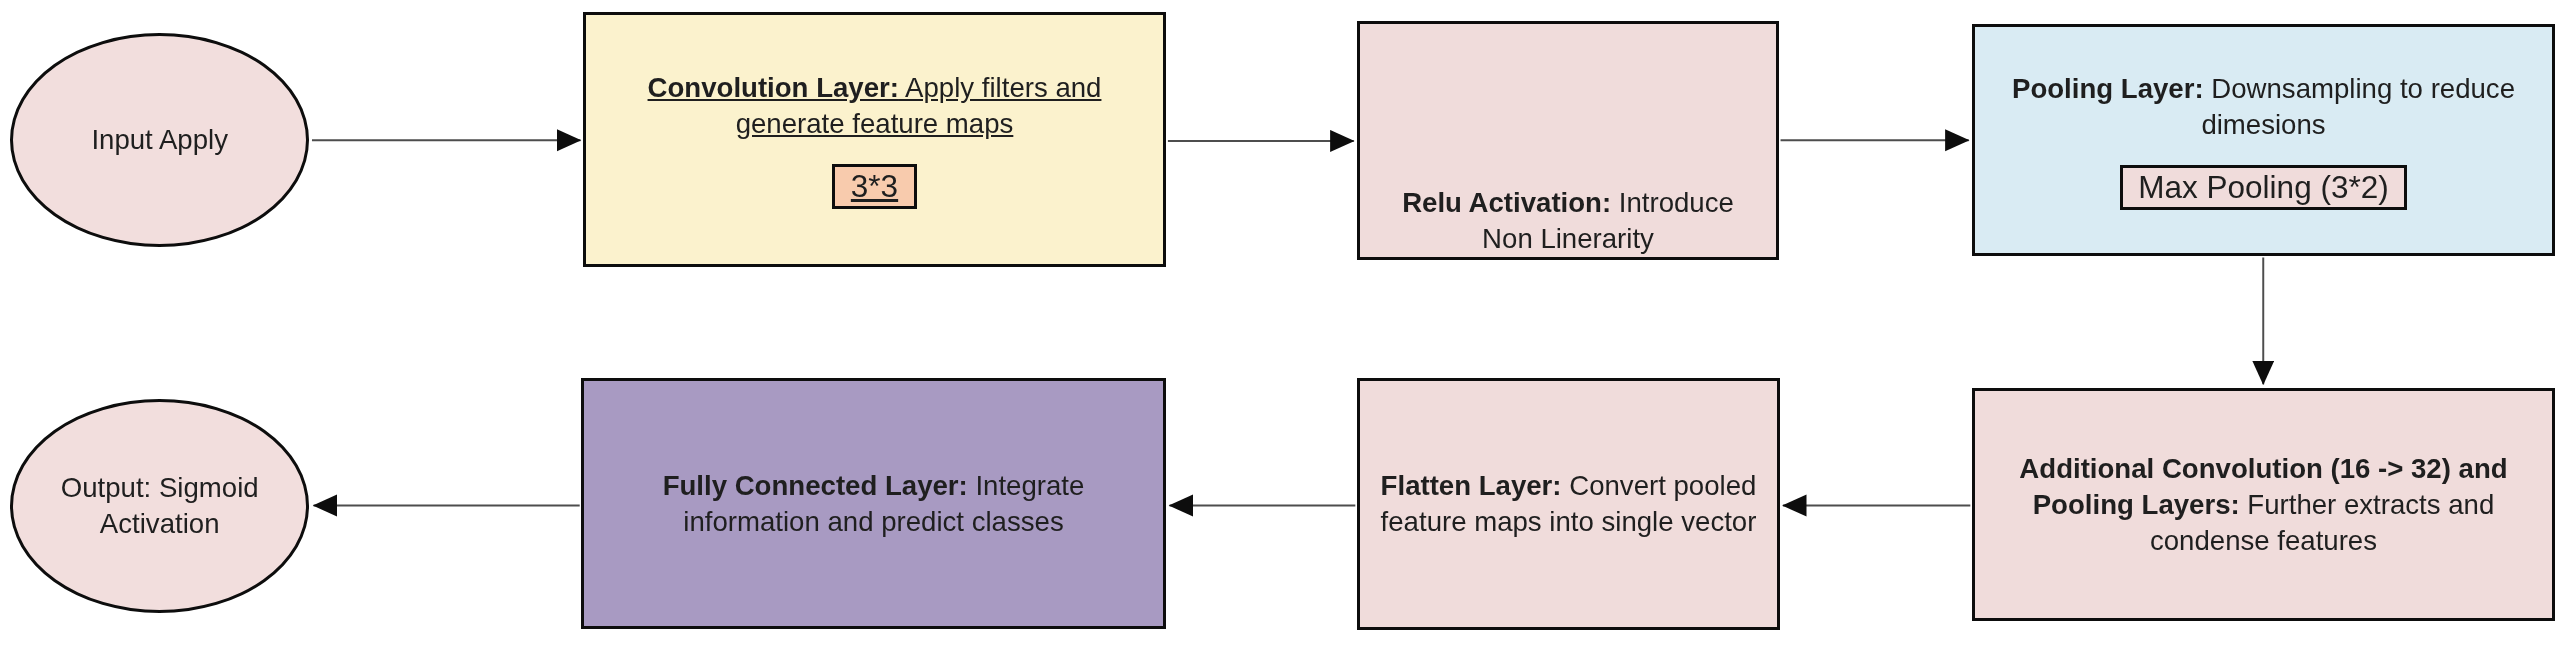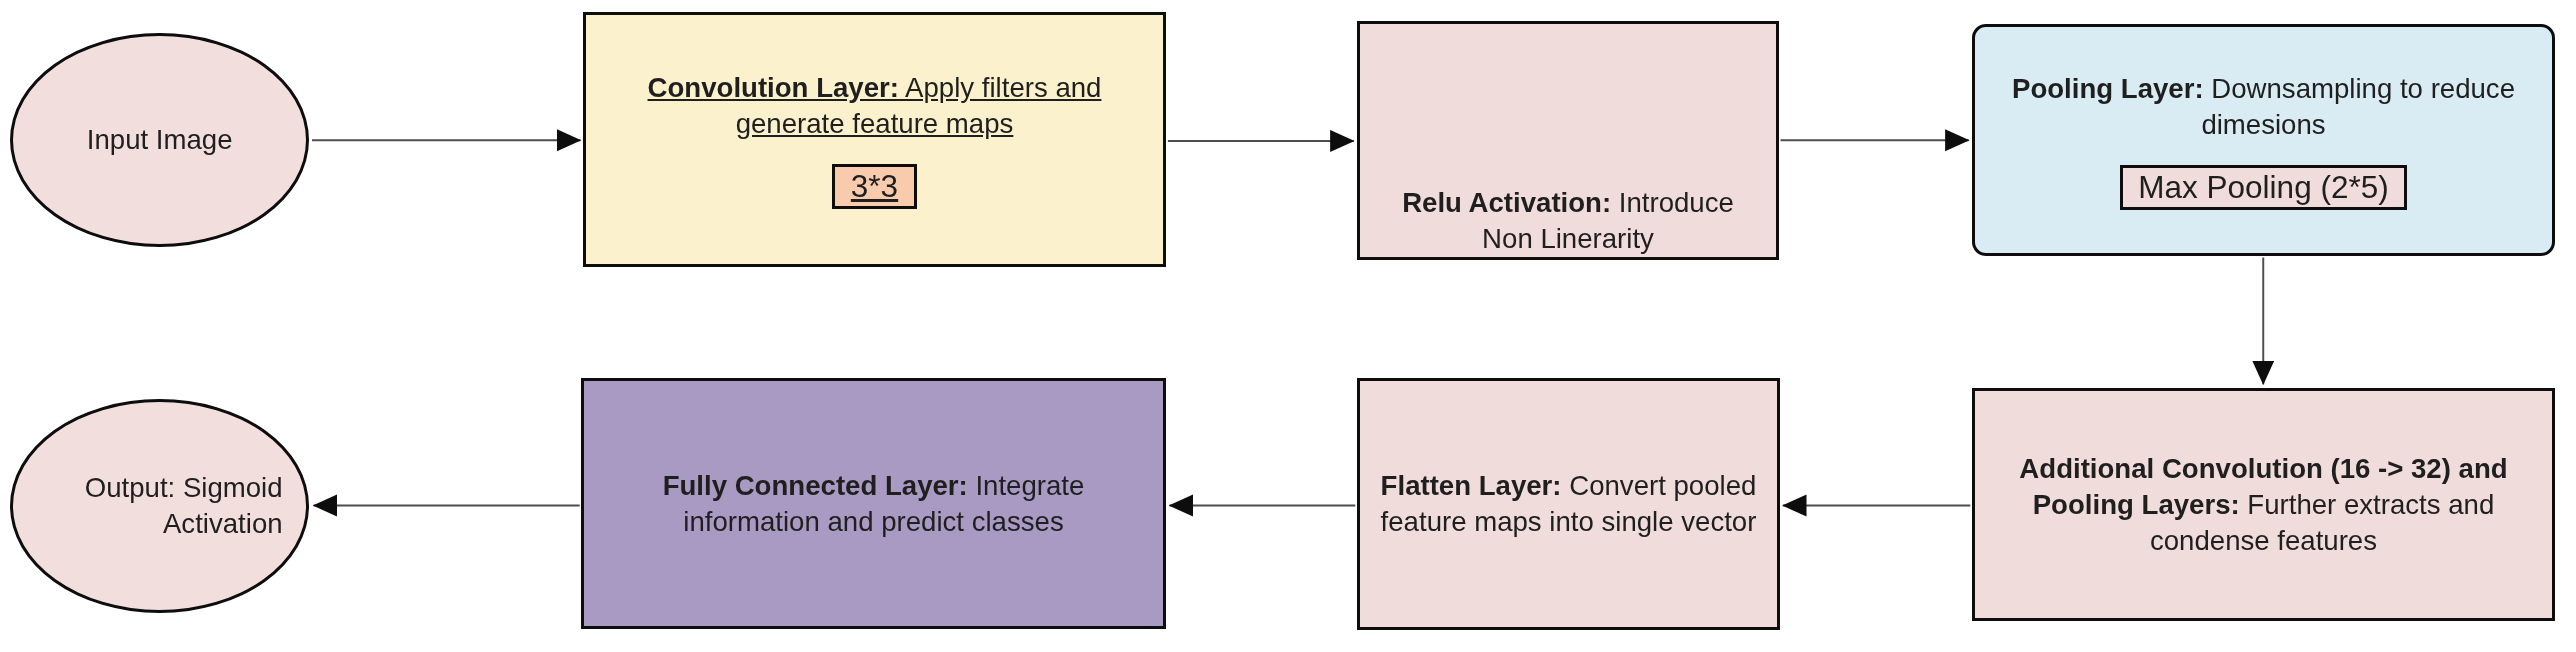--- a/index.html
+++ b/index.html
@@ -21,25 +21,25 @@
   .ellipse{border:3.9px solid var(--border); border-radius:50%;}
   .node b{font-weight:bold;}
   .badge{
     box-sizing:border-box; border:3.2px solid var(--border); margin-top:22px;
     padding:0.8px 15.8px; font-size:31.5px; line-height:38px; white-space:nowrap;
   }
   
   .n-input   {left:10.2px;   top:33px;  width:299px; height:214px; background:var(--ellipse-fill); padding:0 23.6px;}
   .n-conv    {left:583px;  top:11.8px;  width:583px; height:255px; background:var(--yellow);  padding:0 27.6px;text-decoration:underline;}
   .n-relu    {left:1357px; top:21px;  width:422px; height:239px; background:var(--pink);    padding:0 23.6px;justify-content:flex-end;}
-  .n-pool    {left:1972px; top:24.4px;  width:583px; height:232px; background:var(--blue);    padding:0 16px;border-radius:14px;}
+  .n-pool    {left:1972px; top:24.4px;  width:583px; height:232px; background:var(--blue);    padding:0 16px;}
   .n-addconv {left:1972px; top:388px; width:583px; height:233px; background:var(--pink);    padding:0 31px;}
   .n-flatten {left:1357px; top:378px; width:423px; height:252px; background:var(--pink);    padding:0 19.7px;}
   .n-fc      {left:581px;  top:378px; width:585px; height:251px; background:var(--purple);  padding:0 35px;}
-  .n-output  {left:10.2px;   top:399px; width:299px; height:214px; background:var(--ellipse-fill); padding:0 23.6px;text-align:right;}
+  .n-output  {left:10.2px;   top:399px; width:299px; height:214px; background:var(--ellipse-fill); padding:0 23.6px;}
   .badge-peach{background:var(--peach);}
   .badge-pink{background:var(--pink);}
 </style>
 </head>
 <body>
 
 <div class="canvas">
 
   <svg class="arrows" viewBox="0 0 3269 828" xmlns="http://www.w3.org/2000/svg">
     <defs>
@@ -50,35 +50,35 @@
     <line x1="395" y1="178" x2="736" y2="178" stroke="#4d4d4d" stroke-width="2.5" marker-end="url(#head)"></line>
     <line x1="1482" y1="179" x2="1718" y2="179" stroke="#4d4d4d" stroke-width="2.5" marker-end="url(#head)"></line>
     <line x1="2260" y1="178" x2="2499" y2="178" stroke="#4d4d4d" stroke-width="2.5" marker-end="url(#head)"></line>
     <line x1="2873" y1="327" x2="2873" y2="488" stroke="#4d4d4d" stroke-width="2.5" marker-end="url(#head)"></line>
     <line x1="2501" y1="642" x2="2263" y2="642" stroke="#4d4d4d" stroke-width="2.5" marker-end="url(#head)"></line>
     <line x1="1720" y1="642" x2="1484" y2="642" stroke="#4d4d4d" stroke-width="2.5" marker-end="url(#head)"></line>
     <line x1="735" y1="642" x2="397" y2="642" stroke="#4d4d4d" stroke-width="2.5" marker-end="url(#head)"></line>
   </svg>
 
   <div class="node ellipse n-input">
-    <span>Input Image</span>
+    <span>Input Apply</span>
   </div>
 
   <div class="node box n-conv">
     <div><b>Convolution Layer:</b><span> Apply filters and generate feature maps</span></div>
     <div class="badge badge-peach">3*3</div>
   </div>
 
   <div class="node box n-relu">
     <div><b>Relu Activation:</b><span> Introduce Non Linerarity</span></div>
   </div>
 
   <div class="node box n-pool">
     <div><b>Pooling Layer:</b><span> Downsampling to reduce dimesions</span></div>
-    <div class="badge badge-pink">Max Pooling (2*5)</div>
+    <div class="badge badge-pink">Max Pooling (3*2)</div>
   </div>
 
   <div class="node box n-addconv">
     <div><b>Additional Convolution (16 -&gt; 32) and Pooling Layers:</b><span> Further extracts and condense features</span></div>
   </div>
 
   <div class="node box n-fc">
     <div><b>Fully Connected Layer:</b><span> Integrate information and predict classes</span></div>
   </div>
 

